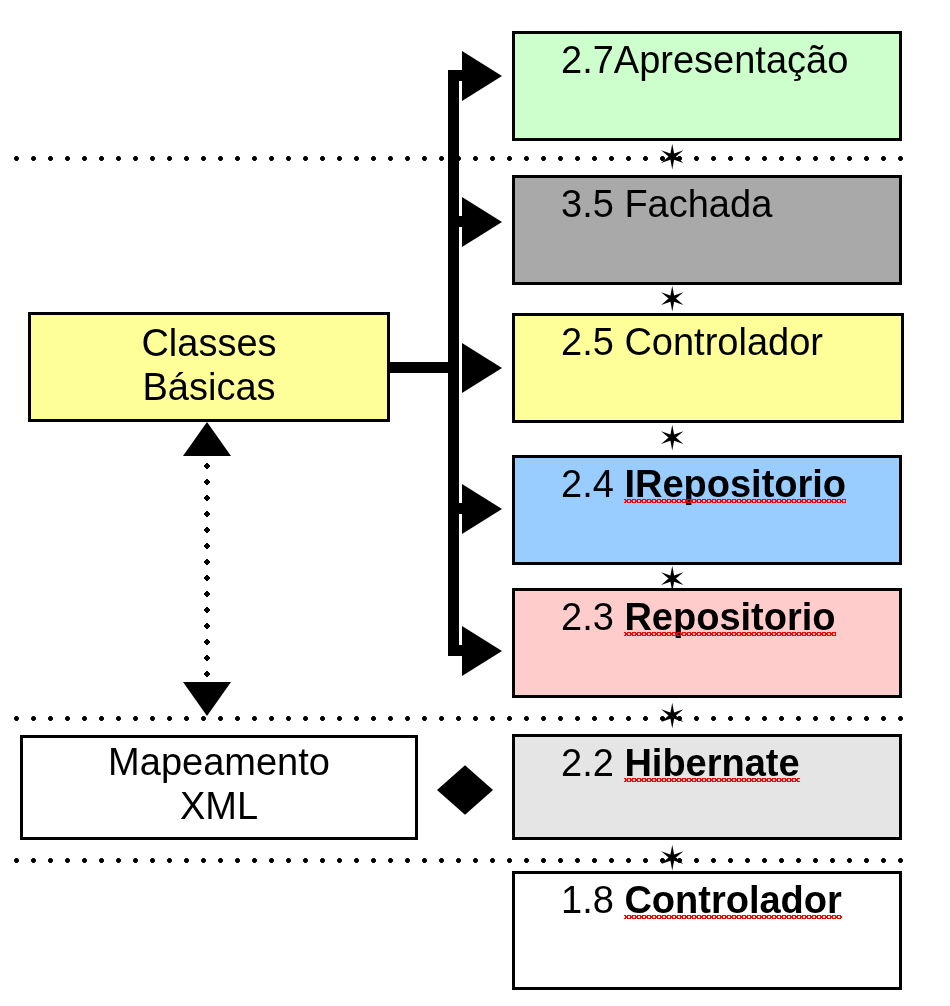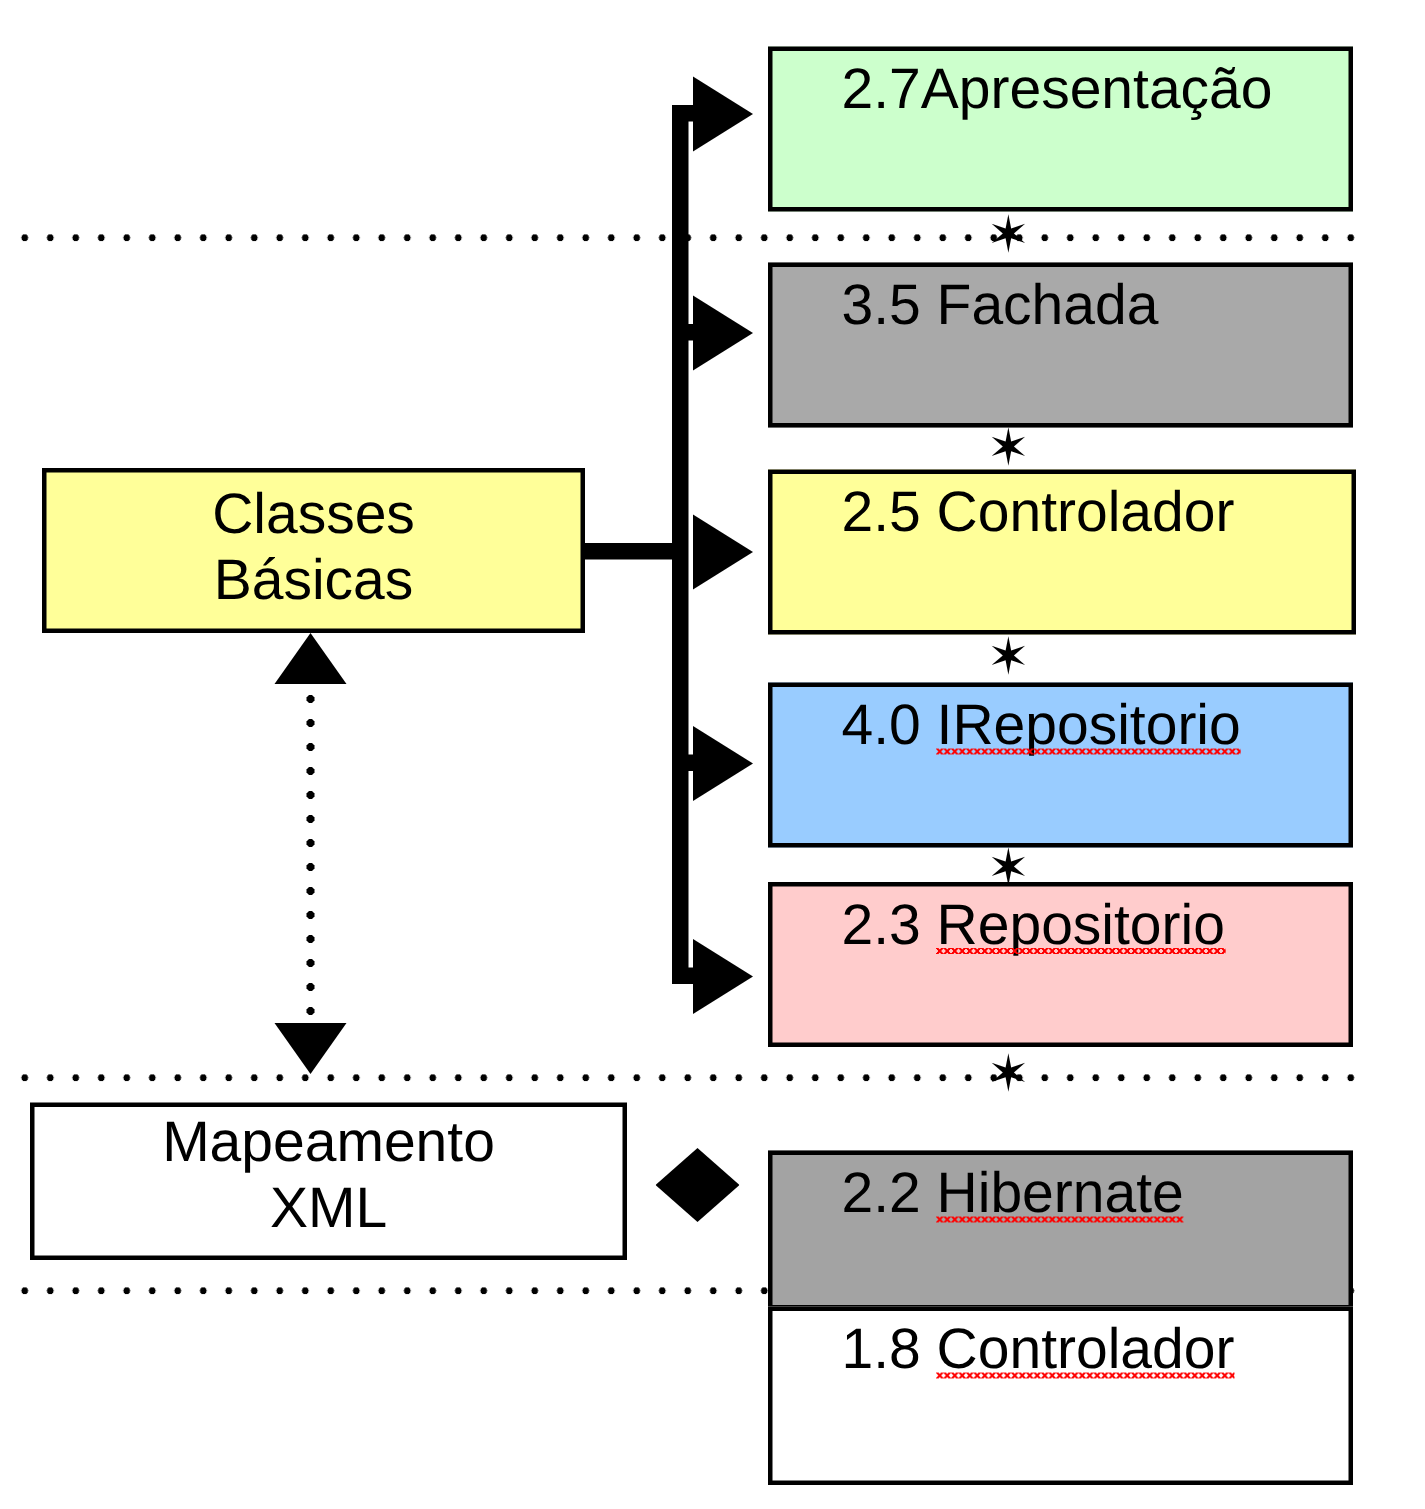--- a/index.html
+++ b/index.html
@@ -48,20 +48,21 @@
     right: 0;
     top: 6px;
     text-align: center;
     white-space: normal;
   }
 
   
   .sq {
     position: relative;
     display: inline-block;
+    font-weight: bold;
   }
   .sq::after {
     content: "";
     position: absolute;
     left: 0;
     right: 0;
     bottom: 3px;
     height: 4px;
     background-image:
       linear-gradient(45deg, transparent 40%, #ff0000 40%, #ff0000 60%, transparent 60%),
@@ -192,28 +193,28 @@
 
   <div class="box layer" style="left:512px; top:175px; width:390px; height:110px; background:#A9A9A9;">
     <span class="label">3.5 Fachada</span>
   </div>
 
   <div class="box layer" style="left:512px; top:313px; width:392px; height:110px; background:#FFFF99;">
     <span class="label">2.5 Controlador</span>
   </div>
 
   <div class="box layer" style="left:512px; top:455px; width:390px; height:110px; background:#99CCFF;">
-    <span class="label"><span>4.0 </span><span class="sq">IRepositorio</span></span>
+    <span class="label"><span>2.4 </span><span class="sq">IRepositorio</span></span>
   </div>
 
   <div class="box layer" style="left:512px; top:588px; width:390px; height:110px; background:#FFCCCC;">
     <span class="label"><span>2.3 </span><span class="sq">Repositorio</span></span>
   </div>
 
-  <div class="box layer" style="left:512px; top:767px; width:390px; height:106px; background:#a3a3a3;">
+  <div class="box layer" style="left:512px; top:734px; width:390px; height:106px; background:#e5e5e5;">
     <span class="label"><span>2.2 </span><span class="sq">Hibernate</span></span>
   </div>
 
   <div class="box layer" style="left:512px; top:871px; width:390px; height:119px; background:#FFFFFF;">
     <span class="label"><span>1.8 </span><span class="sq">Controlador</span></span>
   </div>
 
   <div class="box side" style="left:28px; top:312px; width:362px; height:110px; background:#FFFF99;">
     <span class="label"><span>Classes</span><br><span>Básicas</span></span>
   </div>

